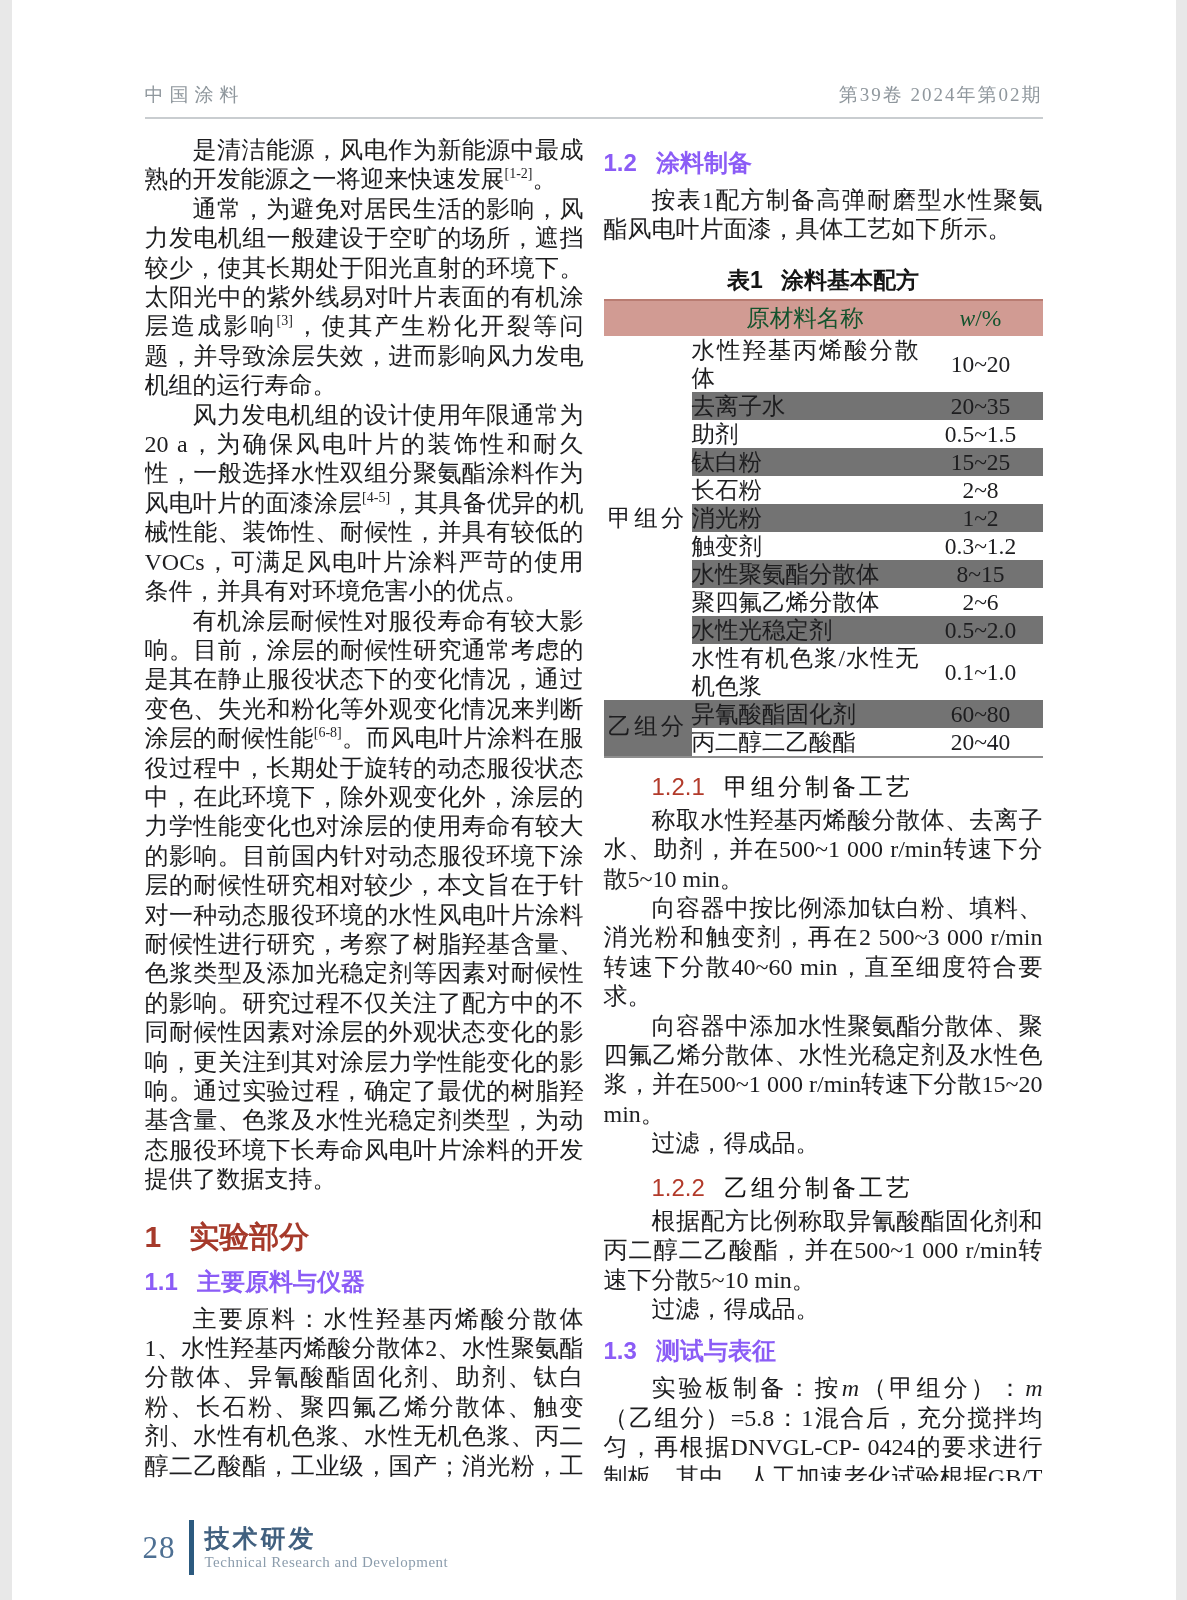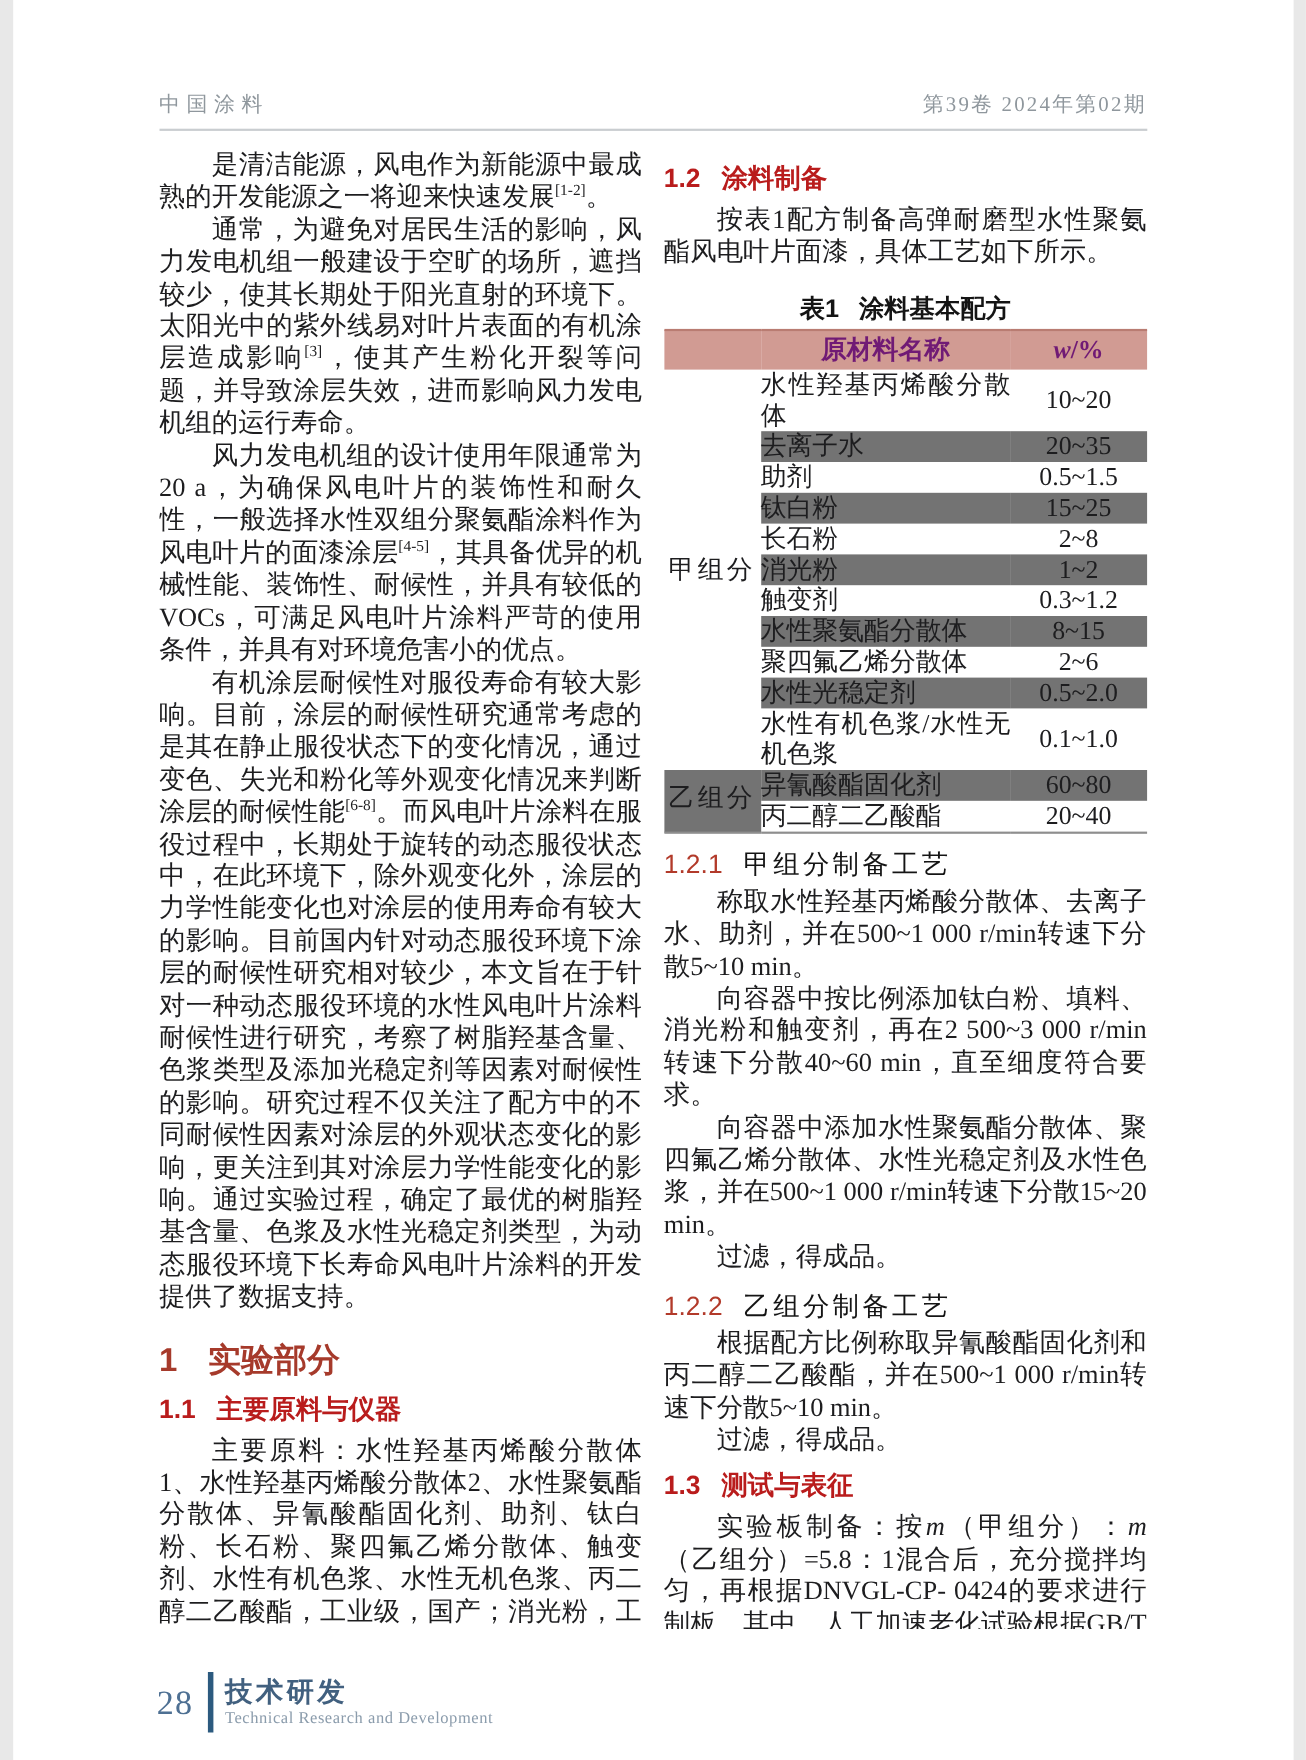--- a/index.html
+++ b/index.html
@@ -31,39 +31,39 @@
   sup.ref { font-size:14px; line-height:0; }
 
   
   .sec1 {
     margin:24px 0 10px; font-family:"Liberation Sans","DejaVu Sans",sans-serif;
     font-weight:bold; font-size:30px; color:#a63a2b; line-height:36px;
   }
   .sec1 .num { margin-right:28px; }
   .sec2 {
     margin:12px 0 8px; font-family:"Liberation Sans","DejaVu Sans",sans-serif;
-    font-weight:bold; font-size:24px; color:#b91c1c; line-height:30px;
+    font-weight:bold; font-size:24px; color:#8b5cf6; line-height:30px;
   }
   .sec2 .num { margin-right:19px; }
   .sec3 { margin:14px 0 4px; font-size:24px; line-height:30px; }
-  .sec3 .num { color:#b23a2a; font-family:"Liberation Sans","DejaVu Sans",sans-serif; margin-right:19px; }
+  .sec3 .num { color:#b23a2a; font-family:"Liberation Sans","DejaVu Sans",sans-serif; margin-right:19px;margin-left:48px; }
   .sec3 .ttl { color:#141414; letter-spacing:3px; }
 
   
   .tbl-cap-zh {
     text-align:center; font-family:"Liberation Sans","DejaVu Sans",sans-serif;
     font-weight:bold; font-size:23px; color:#141414; margin:20px 0 4px; line-height:30px;
   }
   .tbl-cap-zh .cap-label { margin-right:18px; }
   .tbl-cap-en { text-align:center; font-weight:bold; font-size:22px; color:#141414; margin:0 0 8px; line-height:28px; }
   .tbl-cap-en .cap-label { margin-right:16px; }
   table.formula { width:100%; border-collapse:collapse; font-size:23.5px; border-bottom:2px solid #8e8e8e; }
   table.formula th {
     background:#d19b93; border-top:2px solid #b97c72;
-    font-weight:bold; height:33px; color:#701a75;
+    font-weight:normal; height:33px; color:#14532d;
   }
   th.name-h { text-align:center; }
   th.val-h  { width:122px; text-align:center; }
   th.val-h .sym { font-style:italic; }
   table.formula td { height:28px; padding:0; line-height:28px; }
   td.group { width:88px; text-align:center; letter-spacing:3px; }
   td.group.grp-b { background:#737373;font-family:Liberation Mono, monospace; }
   td.name { padding-left:12px; }
   td.val  { width:122px; text-align:center; }
   tr.stripe td.name, tr.stripe td.val { background:#737373; }

